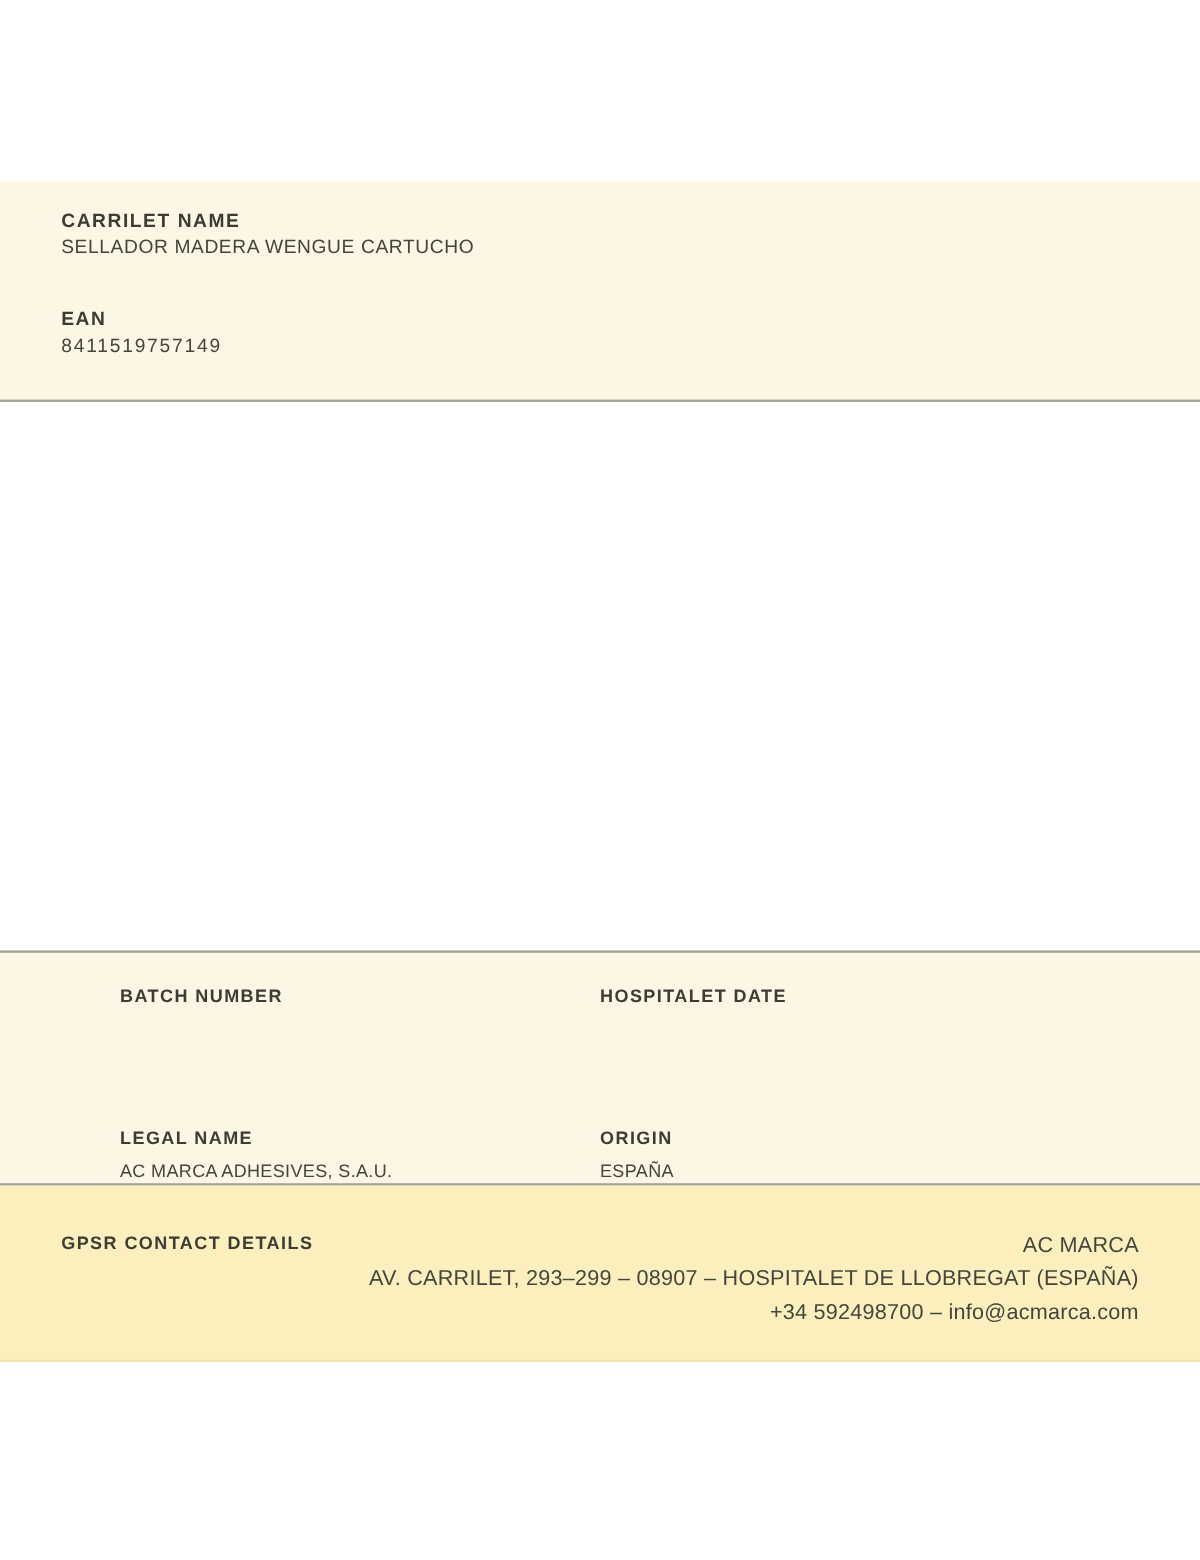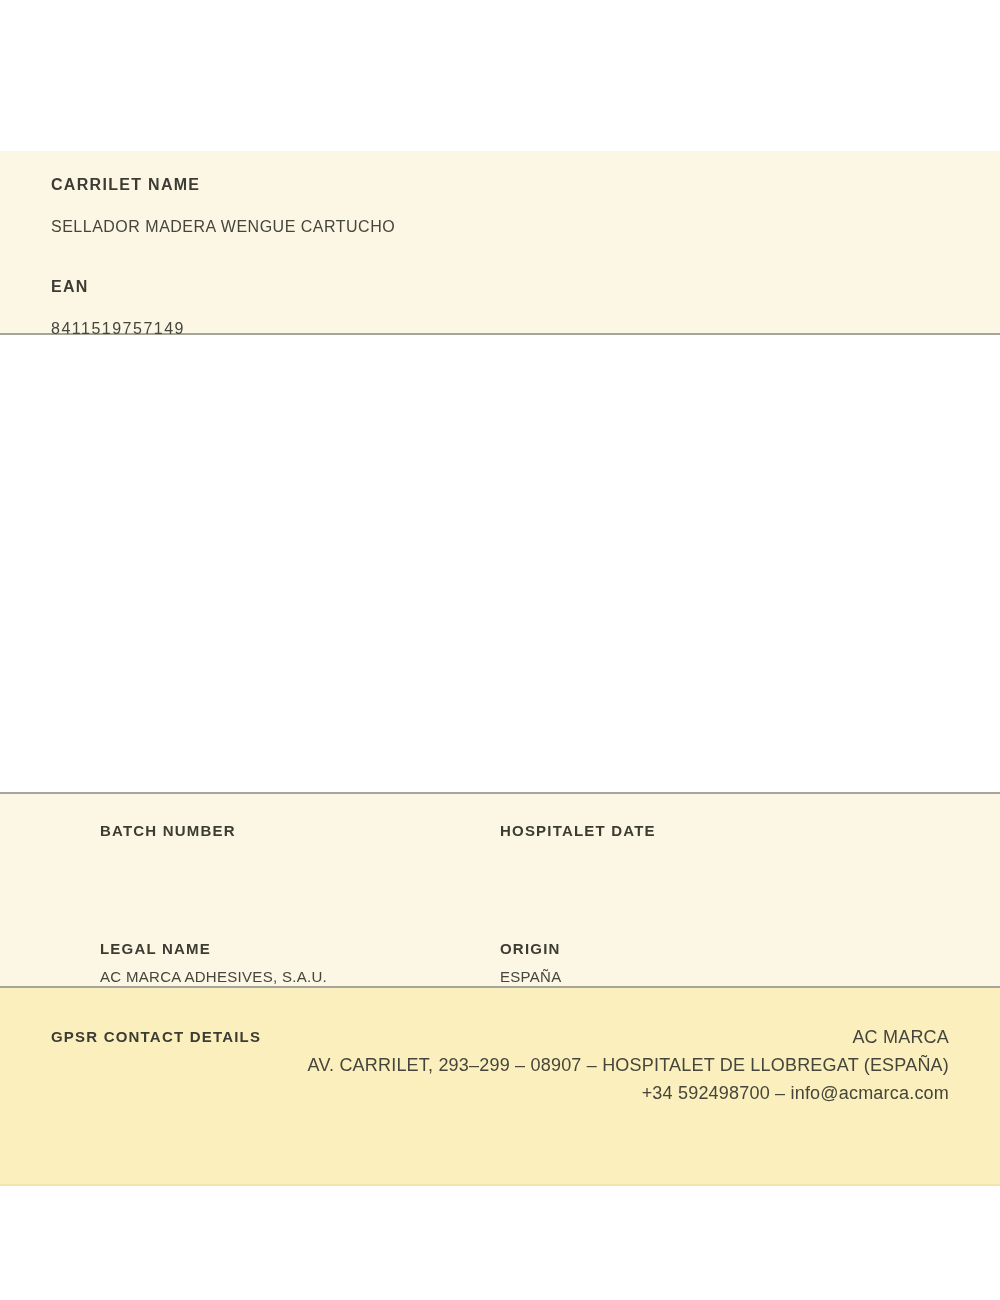--- a/index.html
+++ b/index.html
@@ -28,21 +28,21 @@
     height:184px;
     background:var(--cream);
     border-bottom:2px solid var(--border-gray);
     padding:24px 51px 0 51px;
   }
   .field-label{
     font-size:16px;line-height:20px;font-weight:bold;
     letter-spacing:1.3px;color:var(--text-bold);
   }
   .field-value{
-    font-size:16px;line-height:20px;margin-top:22px;
+    font-size:16px;line-height:20px;margin-top:2px;
     letter-spacing:0.5px;color:var(--text);
   }
   .field-value.ean-value{letter-spacing:1.5px;}
   .field+.field{margin-top:40px;}
 
   
   .spacer{height:457px;background:var(--white);}
 
   
   .batch-section{
@@ -60,21 +60,21 @@
     letter-spacing:1.2px;color:var(--text-bold);
   }
   .col-value{
     font-size:15px;line-height:20px;margin-top:8px;
     letter-spacing:0.3px;color:var(--text);
     min-height:20px;
   }
 
   
   .contact-section{
-    height:198px;
+    height:147px;
     background:var(--yellow);
     border-bottom:2px solid var(--yellow-edge);
     padding:35px 51px 0 51px;
     display:flex;
     justify-content:space-between;
     align-items:flex-start;
   }
   .contact-label{
     font-size:15px;line-height:28px;font-weight:bold;
     letter-spacing:1.2px;color:var(--text-bold);

